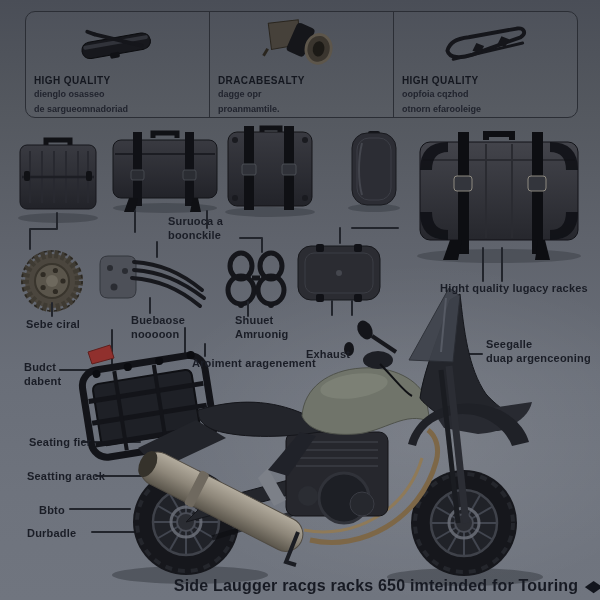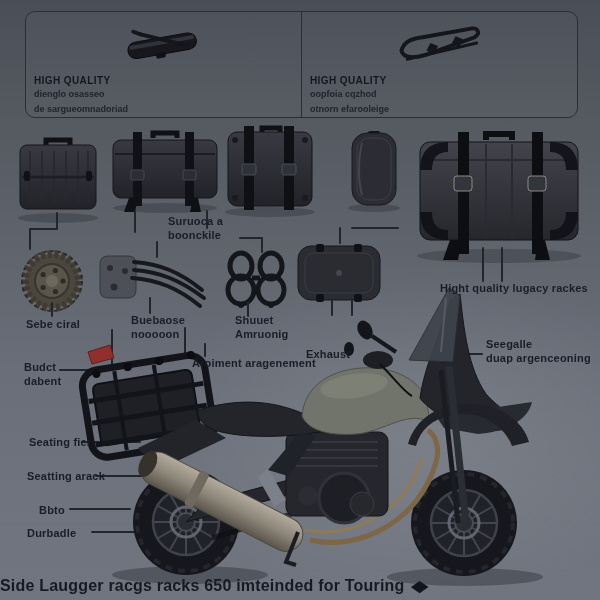--- a/index.html
+++ b/index.html
@@ -17,21 +17,21 @@
   }
   .panel{flex:1;display:flex;flex-direction:column;padding:4px 8px 2px;box-sizing:border-box;min-width:0;justify-content:space-between;}
   .panel + .panel{border-left:1.5px solid #2b2e35;}
   .panel-icon{height:54px;display:flex;align-items:center;justify-content:center;}
   .panel-title{font-size:10px;font-weight:bold;color:#14171f;letter-spacing:.4px;margin-top:2px;white-space:nowrap;overflow:hidden;}
   .panel-line{font-size:9px;font-weight:bold;color:#21242e;line-height:1.25;white-space:nowrap;overflow:hidden;}
   .label{position:absolute;font-size:11px;font-weight:bold;color:#1a1d26;letter-spacing:.2px;line-height:1.3;white-space:nowrap;}
   .label-lg{font-size:11px;}
   .art{position:absolute;left:0;top:0;}
   .caption{
-    position:absolute;left:0;top:577px;width:100%;text-align:left;
+    position:absolute;left:0;top:577px;width:100%;text-align:right;
     font-size:16px;font-weight:bold;color:#171a23;letter-spacing:.2px;
   }
   .diamond{display:inline-block;transform:scaleX(1.45);margin-left:10px;color:#12151d;font-size:15px;}
 </style>
 </head>
 <body>
 
 <div class="stage">
 
   <div class="panels">
@@ -48,20 +48,36 @@
           </g>
         </svg>
       </div>
       <div class="panel-title">HIGH QUALITY</div>
       <div class="panel-line">dienglo osasseo</div>
       <div class="panel-line">de sargueomnadoriad</div>
     </div>
 
 
 
+    <div class="panel">
+      <div class="panel-icon">
+        <svg width="100" height="54" viewBox="0 0 100 56">
+          <g transform="rotate(10 50 28)">
+            <path d="M12,14 L42,5 L48,30 L20,40 Z" fill="#46413a" stroke="#2a261f"></path>
+            <rect x="38" y="9" width="20" height="32" rx="4" fill="#15161a" transform="rotate(14 48 25)"></rect>
+            <ellipse cx="68" cy="31" rx="13" ry="15" fill="#3a352e" stroke="#5d564b" stroke-width="3"></ellipse>
+            <ellipse cx="68" cy="31" rx="6" ry="8" fill="#1c1a16"></ellipse>
+            <path d="M16,40 l-3,8" stroke="#2a261f" stroke-width="3"></path>
+          </g>
+        </svg>
+      </div>
+      <div class="panel-title">DRACABESALTY</div>
+      <div class="panel-line">dagge opr</div>
+      <div class="panel-line">proanmamtile.</div>
+    </div>
 
     <div class="panel">
       <div class="panel-icon">
         <svg width="100" height="54" viewBox="0 0 100 56">
           <g stroke="#15161b" fill="none" stroke-linecap="round">
             <path d="M10,36 C12,27 22,23 32,22 L82,13 C90,12 92,18 86,22 L36,40 C24,44 12,44 10,36 Z" stroke-width="4"></path>
             <path d="M16,45 L88,28" stroke-width="3"></path>
           </g>
           <path d="M40,28 l8,3 l-4,8 l-8,-3 z" fill="#15161b"></path>
           <path d="M66,21 l8,3 l-4,8 l-8,-3 z" fill="#15161b"></path>

